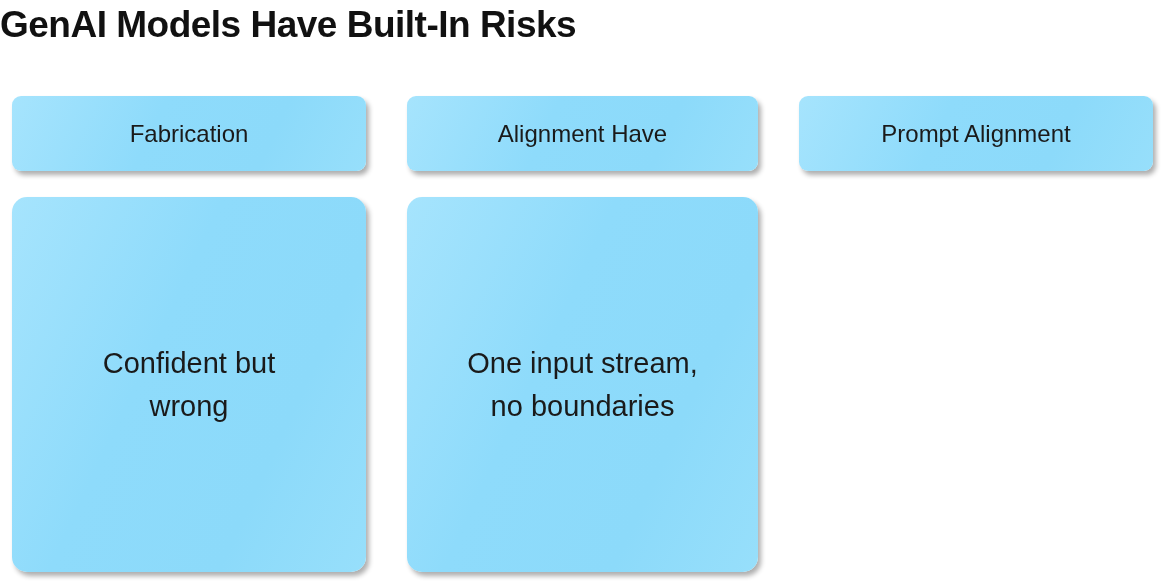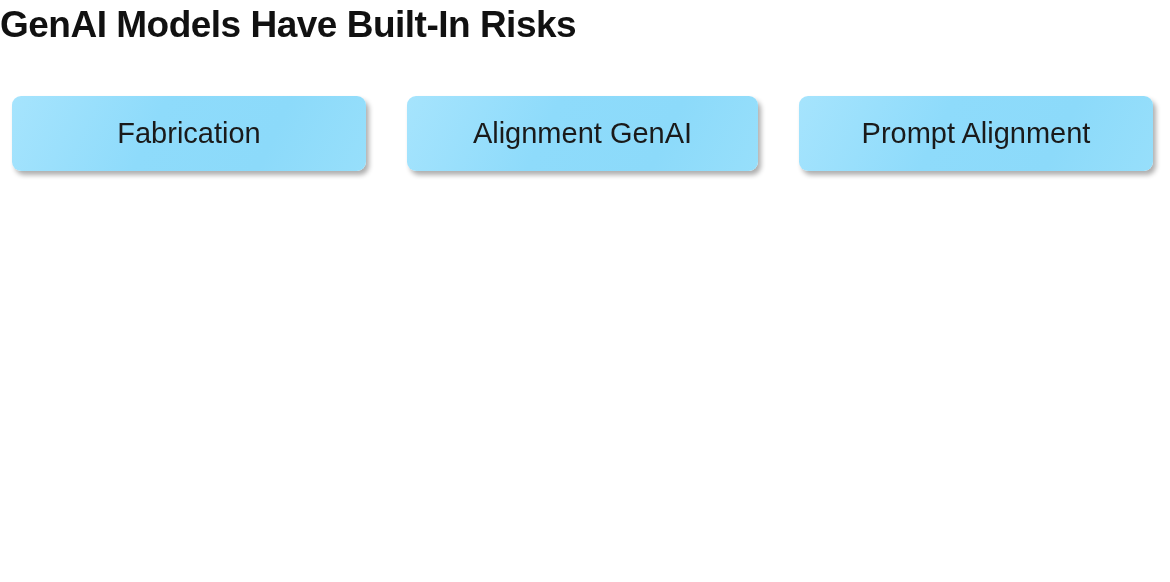--- a/index.html
+++ b/index.html
@@ -34,40 +34,44 @@
     box-shadow: 3px 4px 5px rgba(0,0,0,0.32);
     color: #1a1a1a;
     display: flex;
     align-items: center;
     justify-content: center;
     text-align: center;
   }
   .header-box {
     height: 75px;
     border-radius: 9px;
-    font-size: 29px;
+    font-size: 24px;
   }
   .body-box {
     height: 375px;
     border-radius: 15px;
     font-size: 29px;
     line-height: 1.48;
     white-space: pre-line;
     padding: 0 14px;
   }
 </style>
 </head>
 <body>
 
 <div class="slide-title">GenAI Models Have Built-In Risks</div>
 
 <div class="grid">
 
   <div class="box header-box">Fabrication</div>
 
-  <div class="box header-box">Alignment GenAI</div>
+  <div class="box header-box">Alignment Have</div>
 
   <div class="box header-box">Prompt Alignment</div>
 
+  <div class="box body-box">Confident but
+wrong</div>
 
 
+  <div class="box body-box">One input stream,
+no boundaries</div>
 
 </div>
 
 </body></html>

